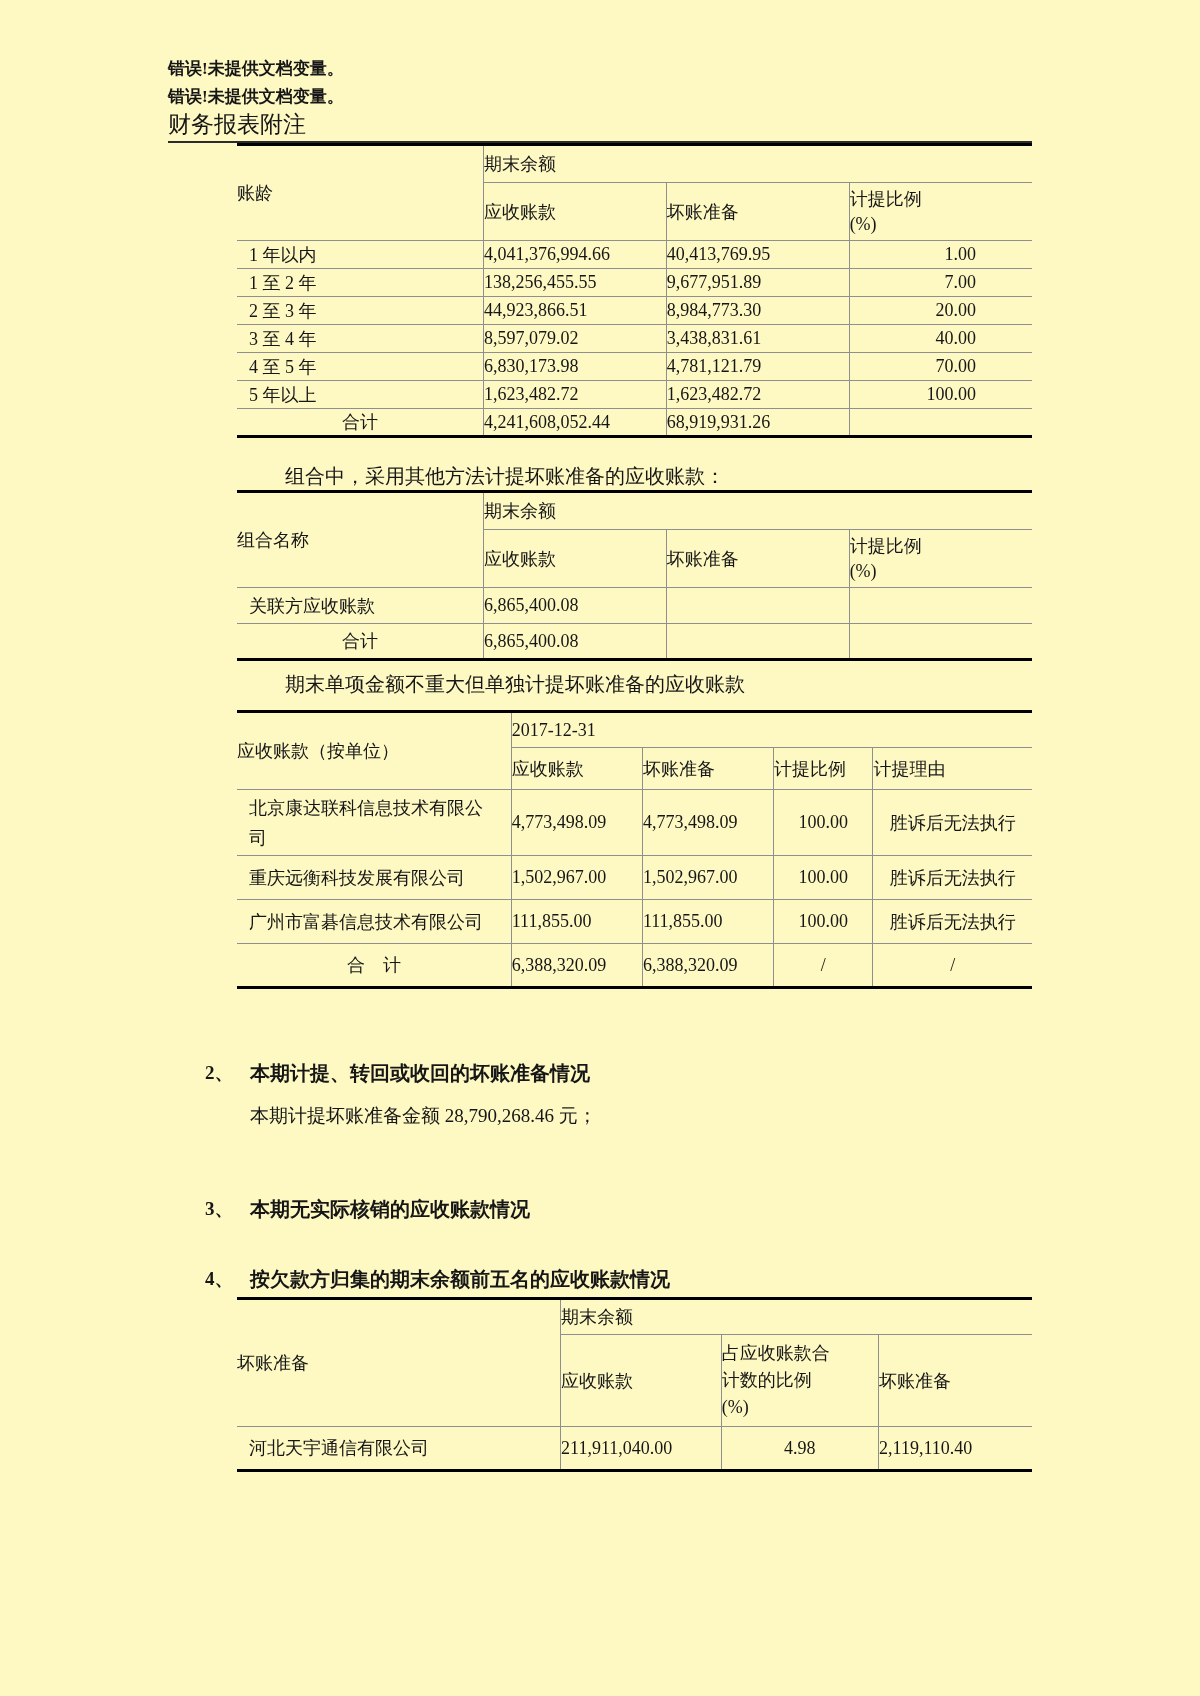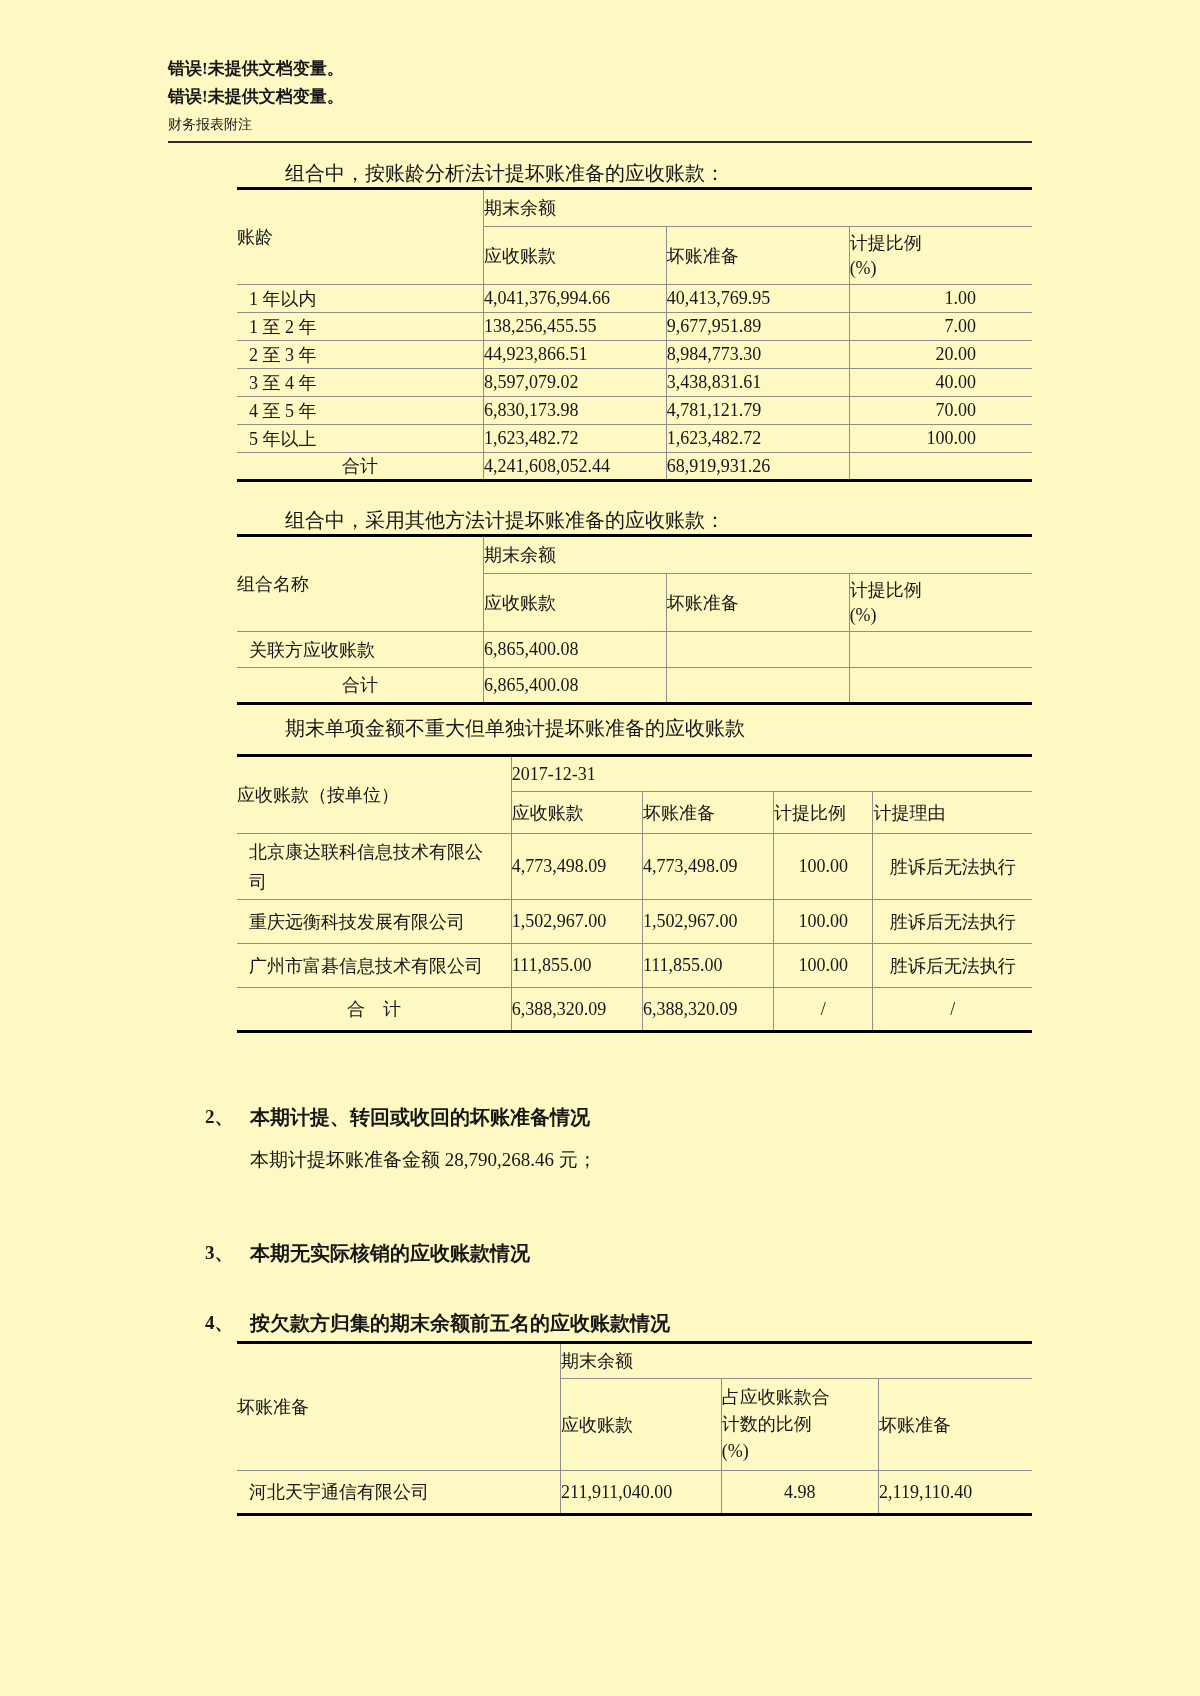--- a/index.html
+++ b/index.html
@@ -5,21 +5,21 @@
   html,body { margin:0; padding:0; background:#ffffff; }
   .page {
     position:relative; width:1200px; height:1696px; overflow:hidden;
     background:#fef9c3; box-sizing:border-box;
     padding:55px 168px 0 168px;
     font-family:"Liberation Serif","DejaVu Serif",serif;
     color:#161616;
   }
   
   .hdr-bold { font-weight:bold; font-size:17px; line-height:28px; }
-  .hdr-reg  { font-size:14px; line-height:28px; }
+  .hdr-reg  { font-size:23px; line-height:28px; }
   .hdr-rule { border:none; border-top:2px solid #2b2b2b; margin:2px 0 0 0; }
 
   .content { margin-left:69px; }
 
   .tbl-title { font-size:20px; line-height:28px; padding-left:48px; }
   .mt16 { margin-top:16px; } .mt24 { margin-top:24px; }
   .mt20 { margin-top:9px; margin-bottom:12px; }
 
   table {
     width:100%; border-collapse:collapse; table-layout:fixed;
@@ -60,21 +60,20 @@
 
   <div>
     <div class="hdr-bold">错误!未提供文档变量。</div>
     <div class="hdr-bold">错误!未提供文档变量。</div>
     <div class="hdr-reg">财务报表附注</div>
     <hr class="hdr-rule">
   </div>
 
   <div class="content">
 
-    <div class="tbl-title mt16">组合中，按账龄分析法计提坏账准备的应收账款：</div>
     <table>
       <colgroup>
           <col style="width:31%">
           <col style="width:23%">
           <col style="width:23%">
           <col style="width:23%">
         </colgroup>
       <thead>
         <tr class="h38">
           <th rowspan="2">账龄</th>

